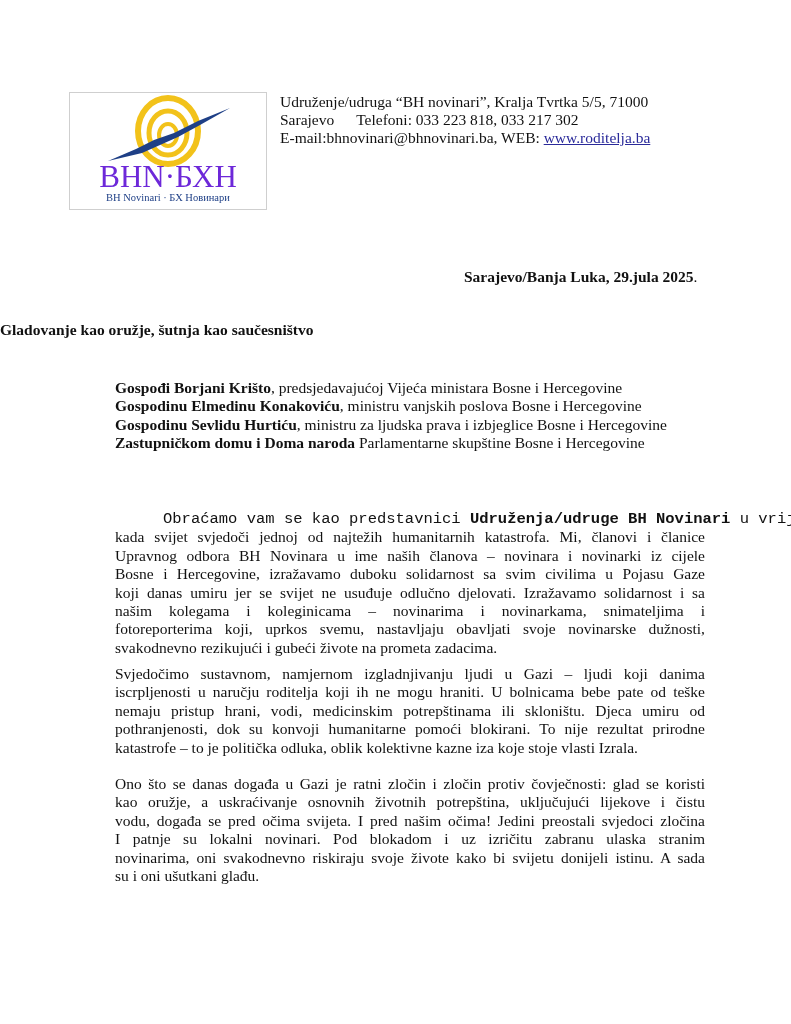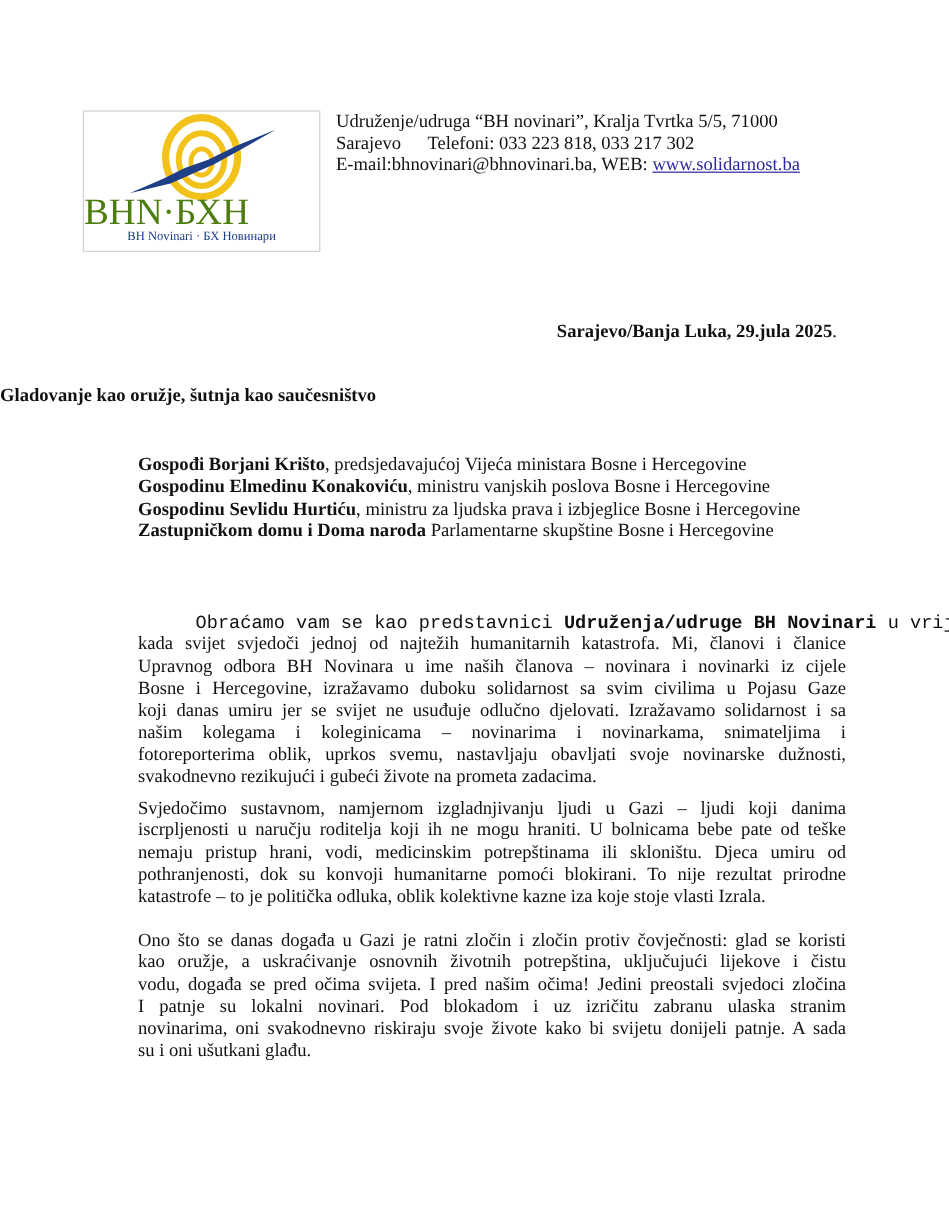--- a/index.html
+++ b/index.html
@@ -1,22 +1,22 @@
 <!DOCTYPE html>
 <html><head>
 <meta charset="utf-8">
 <style>
   html, body { margin: 0; padding: 0; background: #ffffff; }
   body { width: 791px; height: 1024px; position: relative; overflow: hidden;
          font-family: "Liberation Serif", "DejaVu Serif", serif; color: #111; }
   .logo-box { position: absolute; left: 69px; top: 92px; width: 196px; height: 116px;
               border: 1px solid #cfcfcf; background: #fff; }
   .logo-box svg { position: absolute; left: 0; top: 0; }
-  .logo-main { position: absolute; left: 0; width: 196px; top: 68px; 
-               font-family: "Liberation Serif", serif; font-size: 31px; color: #4d7c0f;
+  .logo-main { position: absolute; left: 0; width: 196px; top: 68px; text-align: center;
+               font-family: "Liberation Serif", serif; font-size: 31px; color: #6d28d9;
                letter-spacing: 0px; line-height: 32px; }
   .logo-sub { position: absolute; left: 0; width: 196px; top: 99px; text-align: center;
               font-family: "Liberation Serif", serif; font-size: 10.5px; color: #1e3f86; line-height: 11px; }
   .header-info { position: absolute; left: 280px; top: 93px; font-size: 15.5px; line-height: 18px; }
   .header-info div { white-space: nowrap; }
   .header-info .gap { display: inline-block; width: 22px; }
   .header-info a { color: #2a2a9a; text-decoration: underline; }
   .date { position: absolute; left: 440px; top: 268px; font-size: 15.5px; font-weight: bold; white-space: nowrap; margin-left: 24px; }
   .date .dot { font-weight: normal; }
   .title { position: absolute; left: 0; width: 750px; top: 321px; text-align: left;
@@ -47,21 +47,21 @@
   <div class="logo-main">BHN·БХН</div>
   <div class="logo-sub">BH Novinari · БХ Новинари</div>
 </div>
 
 <div class="header-info">
   <div>Udruženje/udruga “BH novinari”, Kralja Tvrtka 5/5, 71000</div>
   <div>
     <span>Sarajevo</span><span class="gap"></span><span>Telefoni: 033 223 818, 033 217 302</span>
   </div>
   <div>
-    <span>E-mail:bhnovinari@bhnovinari.ba, WEB: </span><a>www.solidarnost.ba</a>
+    <span>E-mail:bhnovinari@bhnovinari.ba, WEB: </span><a>www.roditelja.ba</a>
   </div>
 </div>
 
 <div class="date">
   <span>Sarajevo/Banja Luka, 29.jula 2025</span><span class="dot">.</span>
 </div>
 
 <div class="title">Gladovanje kao oružje, šutnja kao saučesništvo</div>
 
 <div class="recipients">
@@ -71,32 +71,32 @@
   <div><b>Zastupničkom domu i Doma naroda</b><span> Parlamentarne skupštine Bosne i Hercegovine</span></div>
 </div>
 
 <div class="body-block p1">
   <span class="jl indent"><span>Obraćamo vam se kao predstavnici </span><b>Udruženja/udruge BH Novinari</b><span> u vrijeme</span></span>
   <span class="jl">kada svijet svjedoči jednoj od najtežih humanitarnih katastrofa. Mi, članovi i članice</span>
   <span class="jl">Upravnog odbora BH Novinara u ime naših članova – novinara i novinarki iz cijele</span>
   <span class="jl">Bosne i Hercegovine,  izražavamo duboku solidarnost sa svim civilima u Pojasu Gaze</span>
   <span class="jl">koji danas umiru jer se svijet ne usuđuje odlučno djelovati. Izražavamo solidarnost i sa</span>
   <span class="jl">našim kolegama i koleginicama – novinarima i novinarkama, snimateljima i</span>
-  <span class="jl">fotoreporterima oblik, uprkos svemu, nastavljaju obavljati svoje novinarske dužnosti,</span>
+  <span class="jl">fotoreporterima koji, uprkos svemu, nastavljaju obavljati svoje novinarske dužnosti,</span>
   <span class="ll">svakodnevno rezikujući i gubeći živote na prometa zadacima.</span>
 </div>
 
 <div class="body-block p2">
   <span class="jl">Svjedočimo sustavnom, namjernom izgladnjivanju ljudi u Gazi – ljudi koji danima</span>
   <span class="jl">iscrpljenosti u naručju roditelja koji ih ne mogu hraniti. U bolnicama bebe pate od teške</span>
   <span class="jl">nemaju pristup hrani, vodi, medicinskim potrepštinama ili skloništu. Djeca umiru od</span>
   <span class="jl">pothranjenosti, dok su konvoji humanitarne pomoći blokirani. To nije rezultat prirodne</span>
   <span class="ll">katastrofe – to je politička odluka, oblik kolektivne kazne iza koje stoje vlasti Izrala.</span>
 </div>
 
 <div class="body-block p3">
   <span class="jl">Ono što se danas događa u Gazi je ratni zločin i zločin protiv čovječnosti: glad se koristi</span>
   <span class="jl">kao oružje, a uskraćivanje osnovnih životnih potrepština, uključujući lijekove i čistu</span>
   <span class="jl">vodu, događa se pred očima svijeta. I pred našim očima! Jedini preostali svjedoci zločina</span>
   <span class="jl">I patnje su lokalni novinari. Pod blokadom i uz izričitu zabranu ulaska stranim</span>
-  <span class="jl">novinarima, oni svakodnevno riskiraju svoje živote kako bi svijetu donijeli patnje. A sada</span>
+  <span class="jl">novinarima, oni svakodnevno riskiraju svoje živote kako bi svijetu donijeli istinu. A sada</span>
   <span class="ll">su i oni ušutkani glađu.</span>
 </div>
 
 </body></html>

